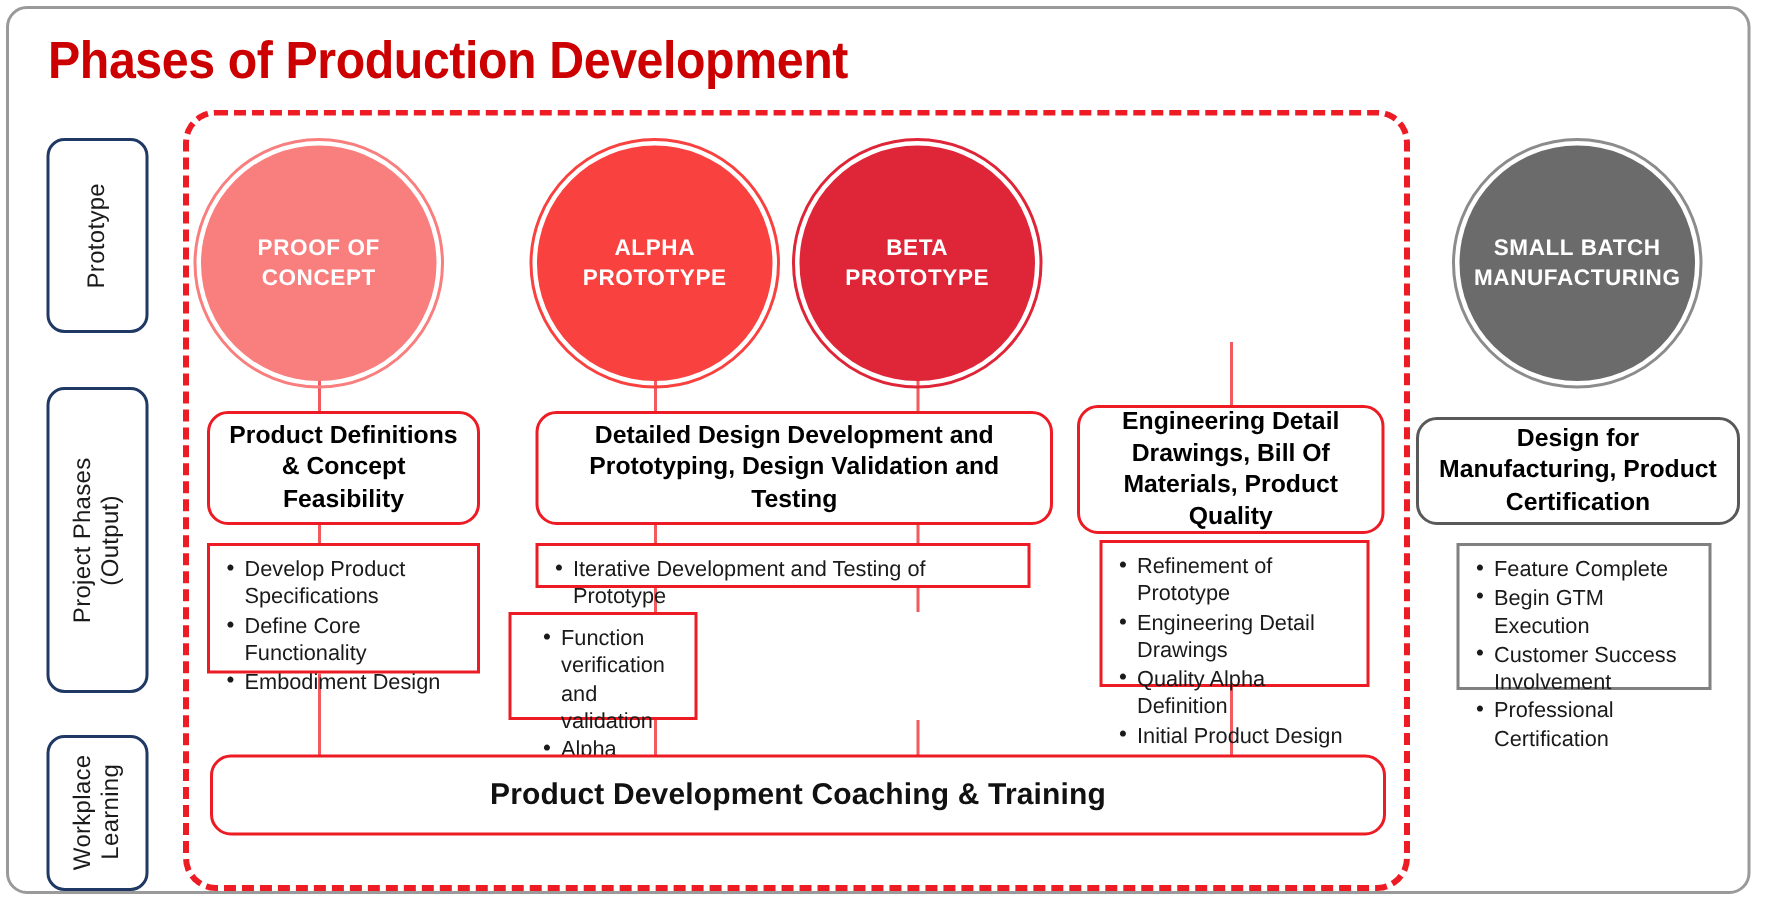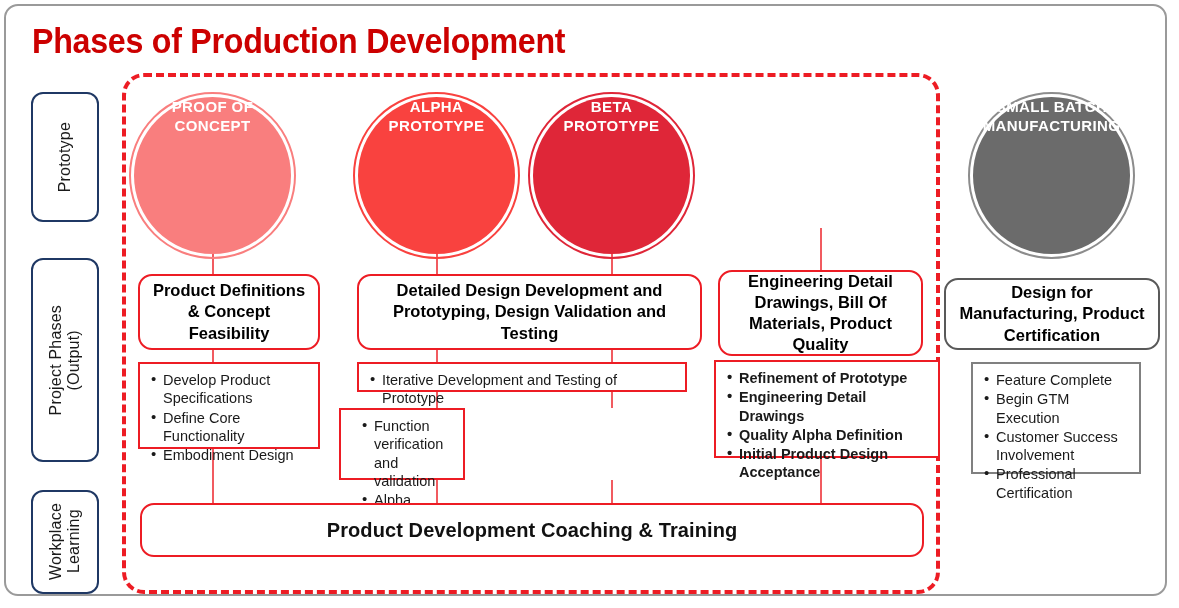--- a/index.html
+++ b/index.html
@@ -79,20 +79,21 @@
     border-radius:50%;
     box-sizing:border-box;
   }
   .circ-fill{
     position:absolute;
     left:5px; top:5px;
     width:calc(100% - 10px);
     height:calc(100% - 10px);
     border-radius:50%;
     display:flex;
+    align-items:center;
     justify-content:center;
     text-align:center;
     color:#ffffff;
     font-weight:bold;
     font-size:15px;
     line-height:1.28;
     letter-spacing:0.4px;
     box-sizing:border-box;
   }
   
@@ -264,30 +265,30 @@
   </div>
 
   <div class="bulbox" style="left:339px; top:408px; width:126px; height:72px;padding-left:20px;">
     <ul>
       <li>Function verification and validation</li>
       <li>Alpha testing</li>
     </ul>
   </div>
 
 
-  <div class="bulbox" style="left:714px; top:360px; width:226px; height:98px;font-weight:bold;">
+  <div class="bulbox" style="left:733px; top:360px; width:180px; height:98px;">
     <ul>
       <li>Refinement of Prototype</li>
       <li>Engineering Detail Drawings</li>
       <li>Quality Alpha Definition</li>
       <li>Initial Product Design Acceptance</li>
     </ul>
   </div>
 
-  <div class="bulbox gray" style="left:971px; top:362px; width:170px; height:112px;">
+  <div class="bulbox gray" style="left:971px; top:362px; width:170px; height:98px;">
     <ul>
       <li>Feature Complete</li>
       <li>Begin GTM Execution</li>
       <li>Customer Success Involvement</li>
       <li>Professional Certification</li>
     </ul>
   </div>
 
   <div id="banner">Product Development Coaching &amp; Training</div>
 </div>

